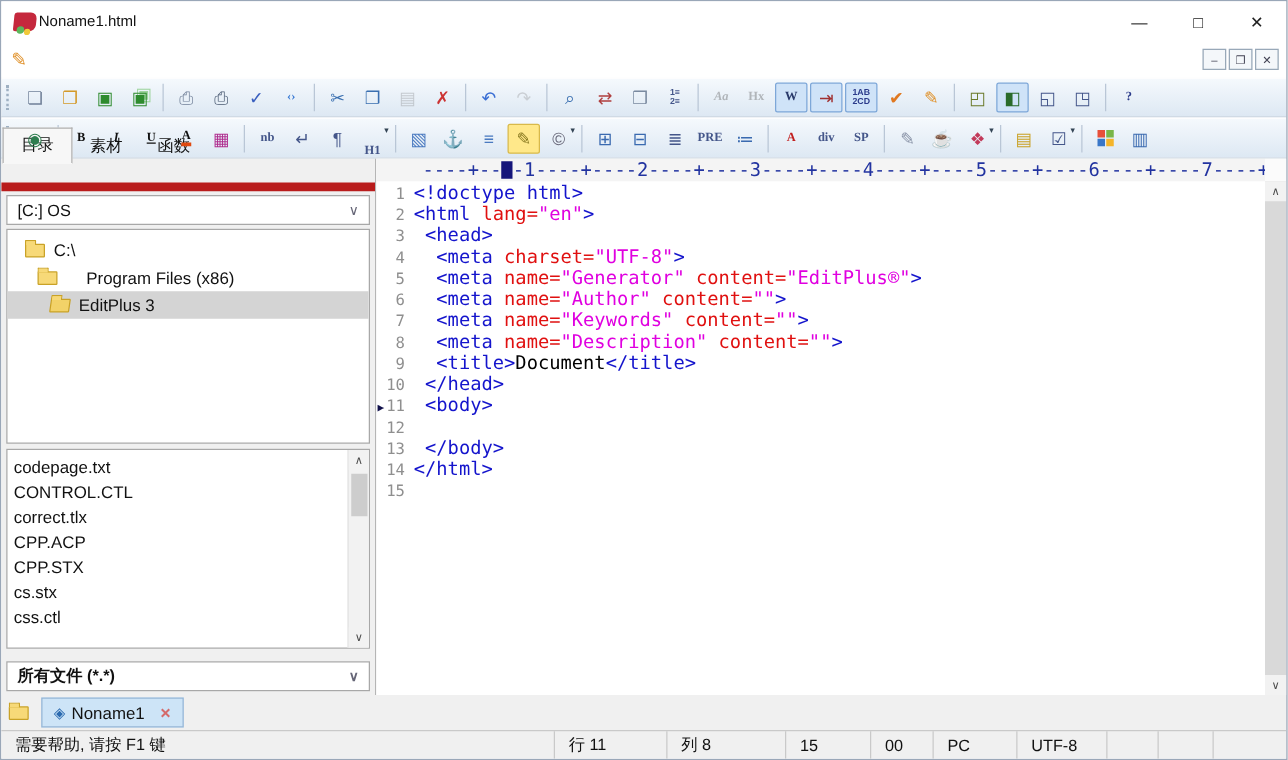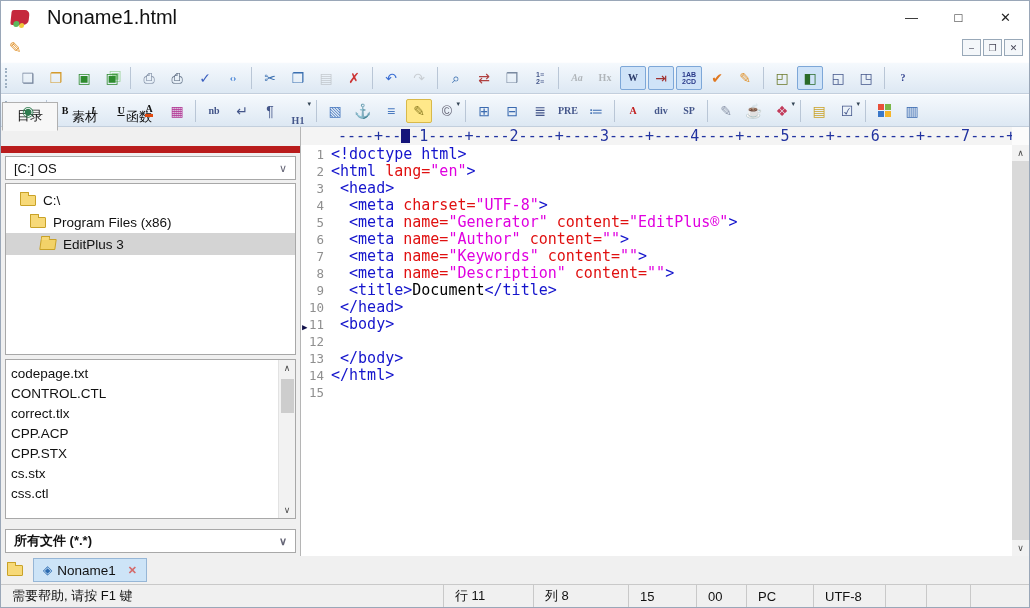--- a/index.html
+++ b/index.html
@@ -4,21 +4,21 @@
 <style>
   * { box-sizing: border-box; }
   body { margin:0; background:#c8c8c8; font-family:"Liberation Sans", sans-serif; font-size:13px; color:#111; }
   .win { width:1030px; height:608px; background:#fff; border:1px solid #9aa7b8; display:flex; flex-direction:column; overflow:hidden; position:relative; }
 
   
   .titlebar { height:32px; flex:none; display:flex; align-items:center; padding-left:10px; background:#fff; }
   .app-icon { width:18px; height:15px; background:#c5283d; border-radius:2px 5px 5px 2px; position:relative; flex:none; transform:skewX(-6deg); }
   .app-icon::before { content:""; position:absolute; left:3px; bottom:-2px; width:6px; height:6px; border-radius:50%; background:#5cb85c; }
   .app-icon::after { content:""; position:absolute; left:9px; bottom:-3px; width:5px; height:5px; border-radius:50%; background:#f0c93a; }
-  .title-text { margin-left:18px; font-size:20px; }
+  .title-text { margin-left:2px; font-size:12px; }
   .win-controls { margin-left:auto; display:flex; height:100%; }
   .wc { width:47px; display:flex; align-items:center; justify-content:center; font-size:13px; color:#222; cursor:default; }
 
   
   .menubar { height:29px; flex:none; display:flex; align-items:center; background:#fff; padding-left:6px; }
   .menu-pencil { font-size:15px; color:#e0912a; margin:0 7px 0 2px; }
   .menu-item { padding:4px 10px; font-size:13px; }
   .mdi-controls { margin-left:auto; display:flex; gap:2px; padding-right:6px; }
   .mdi-btn { width:19px; height:17px; border:1px solid #98a8b8; background:#f4f7fa; display:flex; align-items:center; justify-content:center; font-size:9px; color:#445; }
 
@@ -335,21 +335,21 @@
         </div>
       <div class="combo">
         <span>[C:] OS</span>
         <span class="chev">∨</span>
       </div>
       <div class="tree-panel" id="tree-panel">
           <div class="tree-row" style="padding-left: 14px;">
             <span class="folder"></span>
             <span>C:\</span>
           </div>
-          <div class="tree-row" style="padding-left: 24px;">
+          <div class="tree-row" style="padding-left: 24px; gap: 16px;">
             <span class="folder"></span>
             <span>Program Files (x86)</span>
           </div>
           <div class="tree-row selected" style="padding-left: 34px;">
             <span class="folder open"></span>
             <span>EditPlus 3</span>
           </div>
         </div>
       <div class="file-panel">
         <div class="file-rows" id="file-rows">

